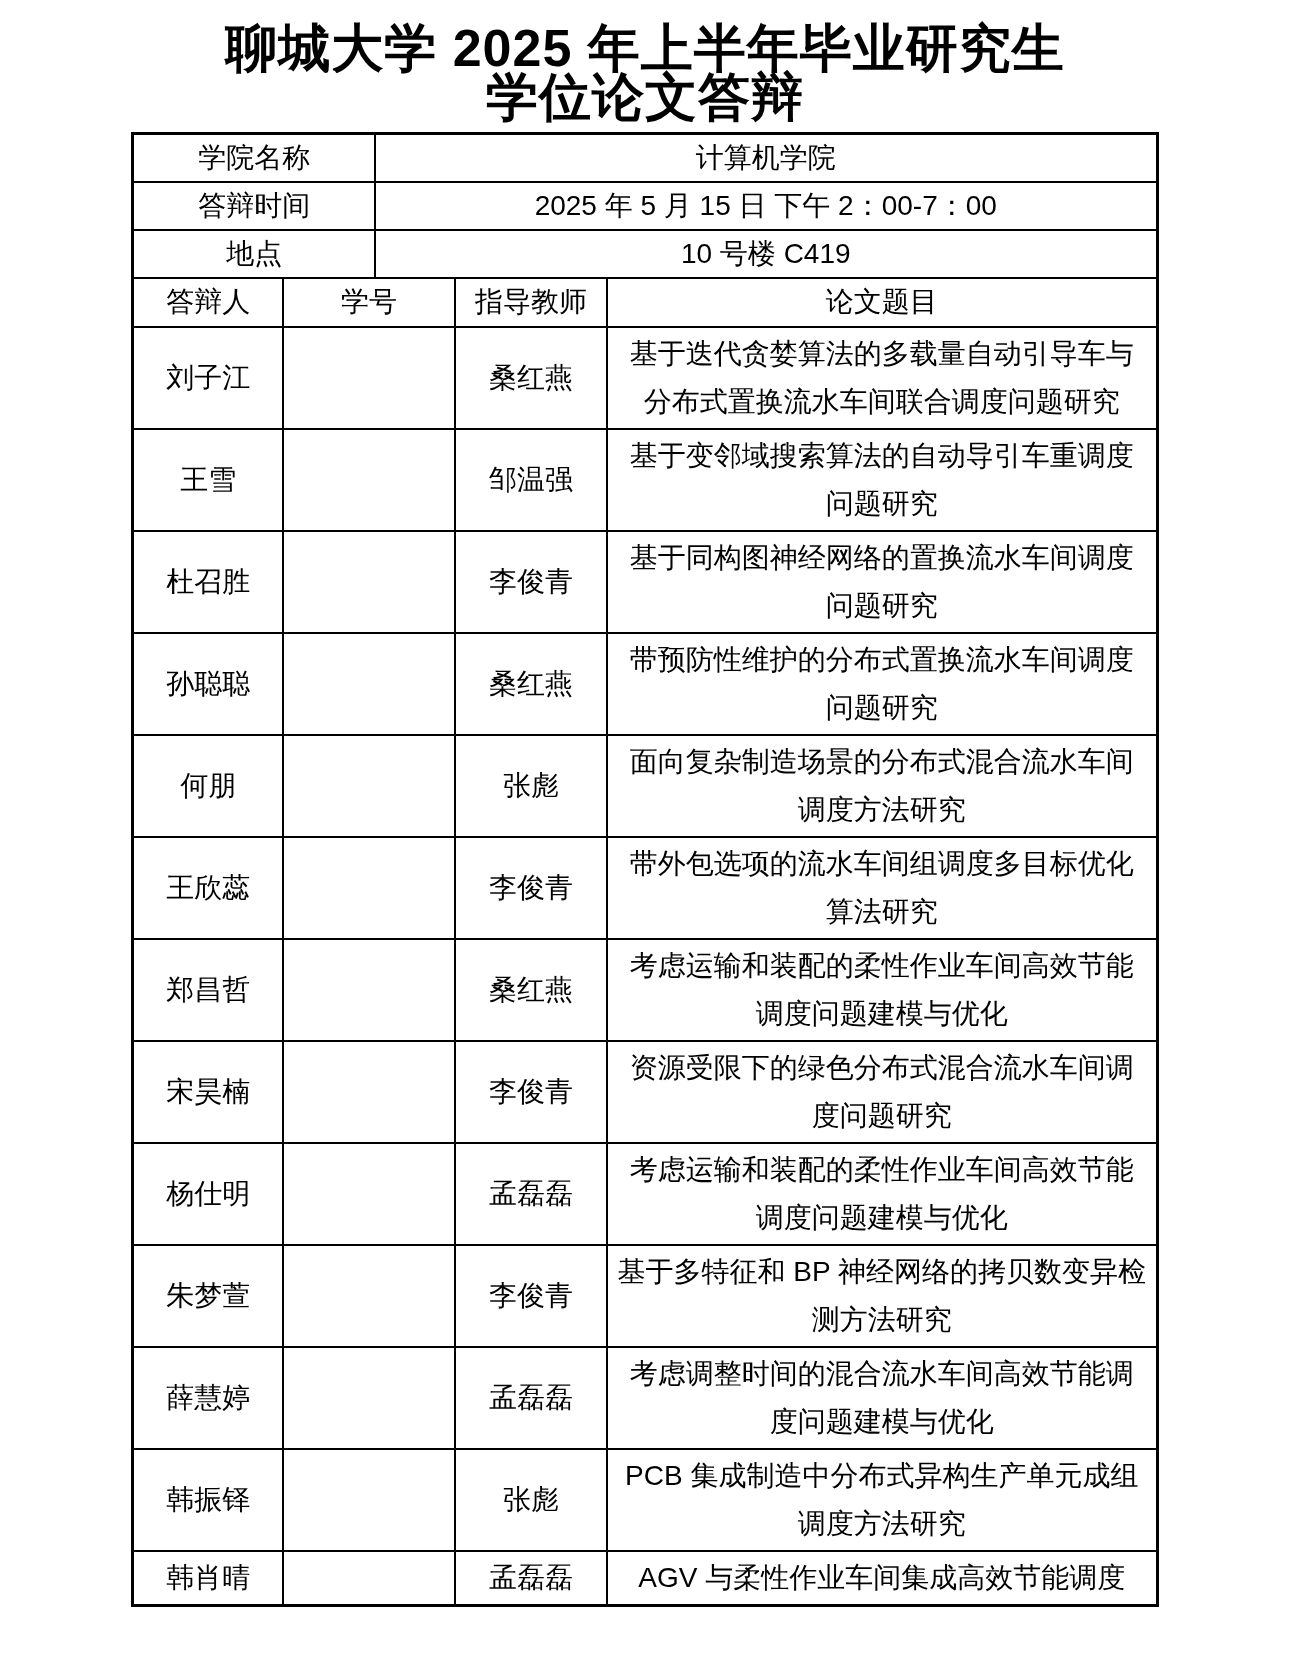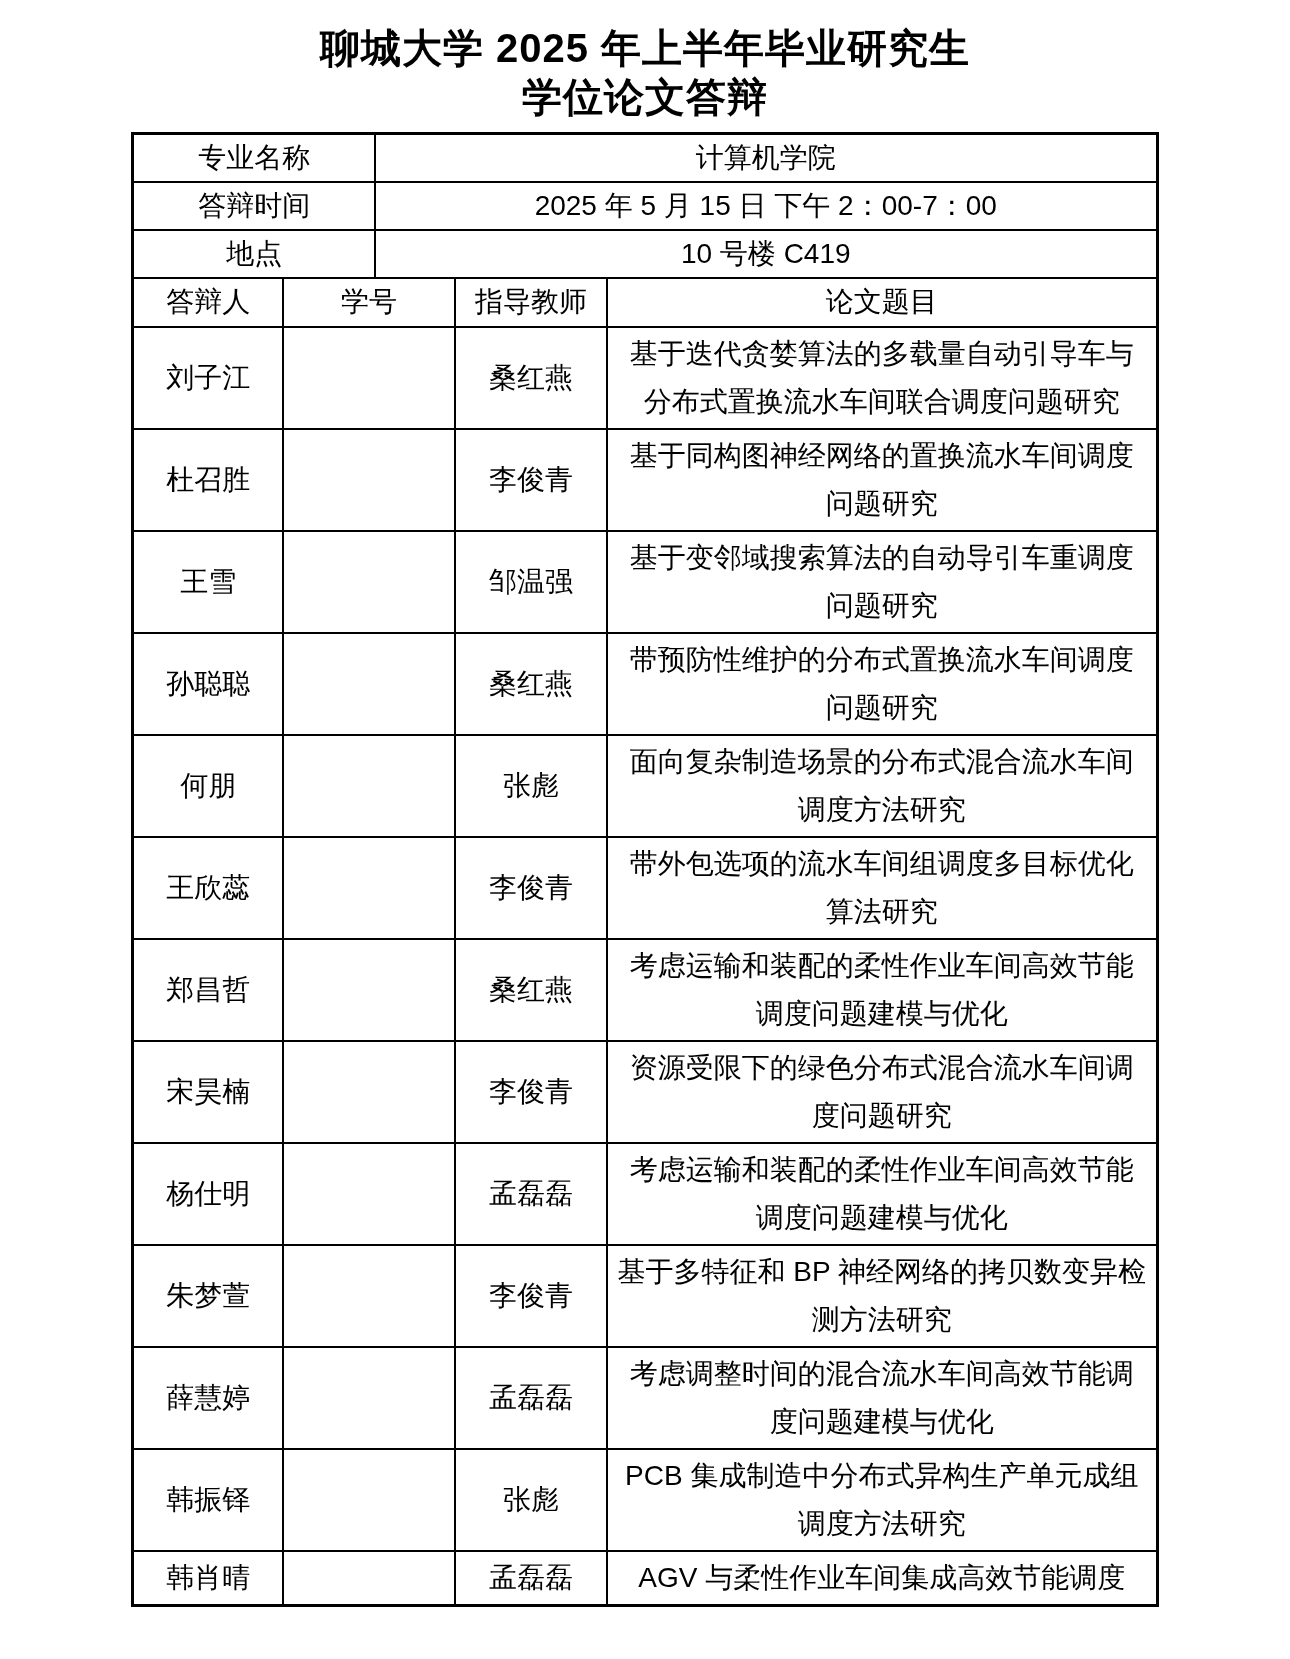--- a/index.html
+++ b/index.html
@@ -14,21 +14,21 @@
   }
   .page {
     width: 1290px;
     height: 1659px;
     position: relative;
   }
   .doc-title {
     margin: 0 auto;
     padding-top: 24px;
     text-align: center;
-    font-size: 40px;
+    font-size: 52px;
     font-weight: bold;
     line-height: 49px;
     letter-spacing: 1px;
   }
   table.main {
     border-collapse: collapse;
     table-layout: fixed;
     width: 1024px;
     margin: 10px auto 0 auto;
     border: 3px solid #000000;
@@ -76,21 +76,21 @@
     <colgroup>
       <col class="c1">
         <col class="c2">
         <col class="c3">
         <col class="c4">
         <col class="c5">
     </colgroup>
 
     <tbody>
         <tr class="info-row">
-      <td colspan="2" class="bold">专业名称</td>
+      <td colspan="2" class="bold">学院名称</td>
       <td colspan="3">计算机学院</td>
     </tr>
     <tr class="info-row">
       <td colspan="2" class="bold">答辩时间</td>
       <td colspan="3">2025 年 5 月 15 日 下午 2：00-7：00</td>
     </tr>
     <tr class="info-row">
       <td colspan="2" class="bold">地点</td>
       <td colspan="3">10 号楼 C419</td>
     </tr>
@@ -102,30 +102,30 @@
       <td class="bold">论文题目</td>
     </tr>
 
     <tr class="data-row">
       <td class="name-cell">刘子江</td>
       <td colspan="2" class="sid-cell"></td>
       <td class="advisor-cell">桑红燕</td>
       <td class="thesis-cell">基于迭代贪婪算法的多载量自动引导车与分布式置换流水车间联合调度问题研究</td>
     </tr>
     <tr class="data-row">
+      <td class="name-cell">王雪</td>
+      <td colspan="2" class="sid-cell"></td>
+      <td class="advisor-cell">邹温强</td>
+      <td class="thesis-cell">基于变邻域搜索算法的自动导引车重调度问题研究</td>
+    </tr>
+    <tr class="data-row">
       <td class="name-cell">杜召胜</td>
       <td colspan="2" class="sid-cell"></td>
       <td class="advisor-cell">李俊青</td>
       <td class="thesis-cell">基于同构图神经网络的置换流水车间调度问题研究</td>
-    </tr>
-    <tr class="data-row">
-      <td class="name-cell">王雪</td>
-      <td colspan="2" class="sid-cell"></td>
-      <td class="advisor-cell">邹温强</td>
-      <td class="thesis-cell">基于变邻域搜索算法的自动导引车重调度问题研究</td>
     </tr>
     <tr class="data-row">
       <td class="name-cell">孙聪聪</td>
       <td colspan="2" class="sid-cell"></td>
       <td class="advisor-cell">桑红燕</td>
       <td class="thesis-cell">带预防性维护的分布式置换流水车间调度问题研究</td>
     </tr>
     <tr class="data-row">
       <td class="name-cell">何朋</td>
       <td colspan="2" class="sid-cell"></td>

